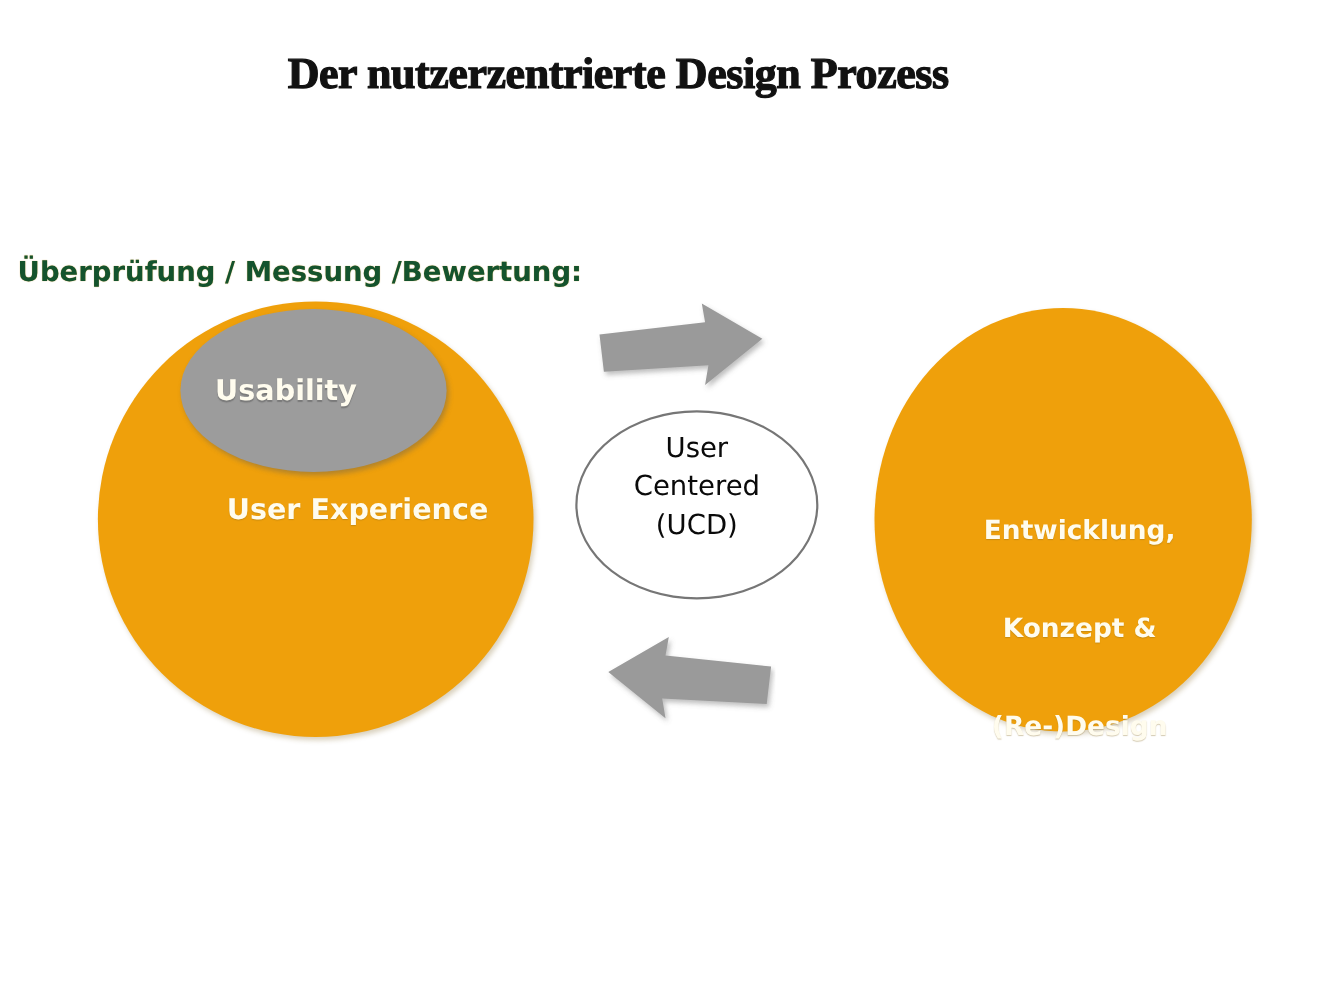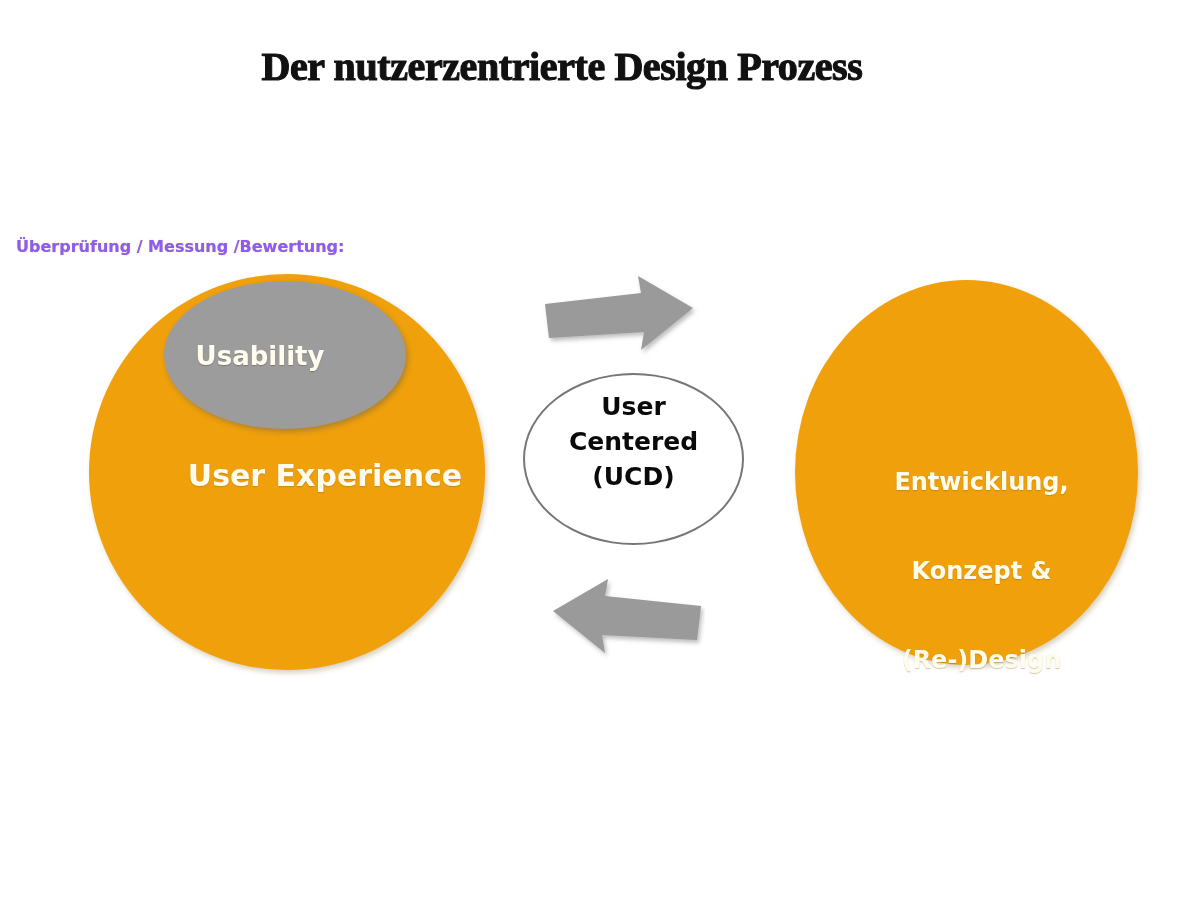--- a/index.html
+++ b/index.html
@@ -34,24 +34,24 @@
     -webkit-text-stroke: 1.1px #111111;
   }
   .title-line {
     display: block;
     white-space: nowrap;
   }
 
   
   .section-label {
     position: absolute;
-    color: #8b5cf6;
+    color: #14532d;
     font-family: "DejaVu Sans", sans-serif;
     font-weight: bold;
-    font-size: 16px;
+    font-size: 25px;
     line-height: 30px;
     white-space: nowrap;
     text-shadow: 0 0 1px rgba(196,140,20,0.75);
   }
   #label-evaluation { left: 16px;  top: 232px; }
   #label-implementation { left: 855px; top: 232px; }
 
   
   .circle-ux {
     position: absolute;
@@ -96,23 +96,23 @@
   }
   #text-usability {
     left: 164px;
     top: 339px;
     width: 192px;
     font-size: 26px;
     text-shadow: 0 1px 1px rgba(80,80,80,0.45);
   }
   #text-ux {
     left: 89px;
-    top: 459px;
+    top: 447px;
     width: 472px;
-    font-size: 30px;
+    font-size: 26px;
   }
   #text-dev {
     left: 810px;
     top: 414px;
     width: 343px;
     font-size: 24px;
     line-height: 41px;
   }
   #text-dev .ln { display: block; margin-top: 48px; }
 
@@ -129,21 +129,21 @@
     box-sizing: border-box;
   }
   .ucd-text {
     position: absolute;
     left: 523px;
     top: 389px;
     width: 221px;
     text-align: center;
     color: #0A0A0A;
     font-family: "DejaVu Sans", sans-serif;
-    font-weight: bold;
+    font-weight: normal;
     font-size: 25px;
     line-height: 35px;
   }
   .ucd-text .ln { display: block; }
 
   
   .arrow {
     position: absolute;
   }
   #arrow-top  { left: 541px; top: 258px; }

